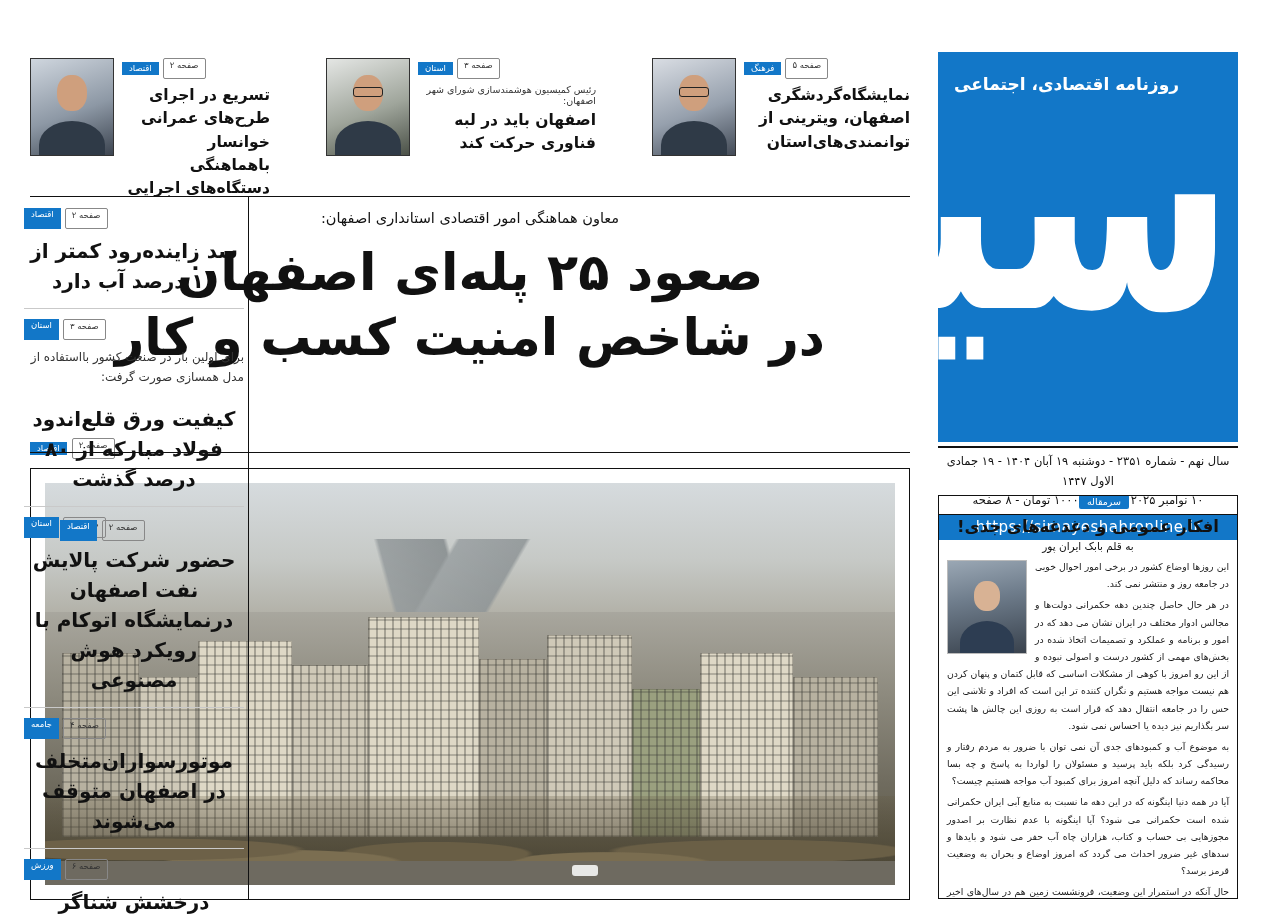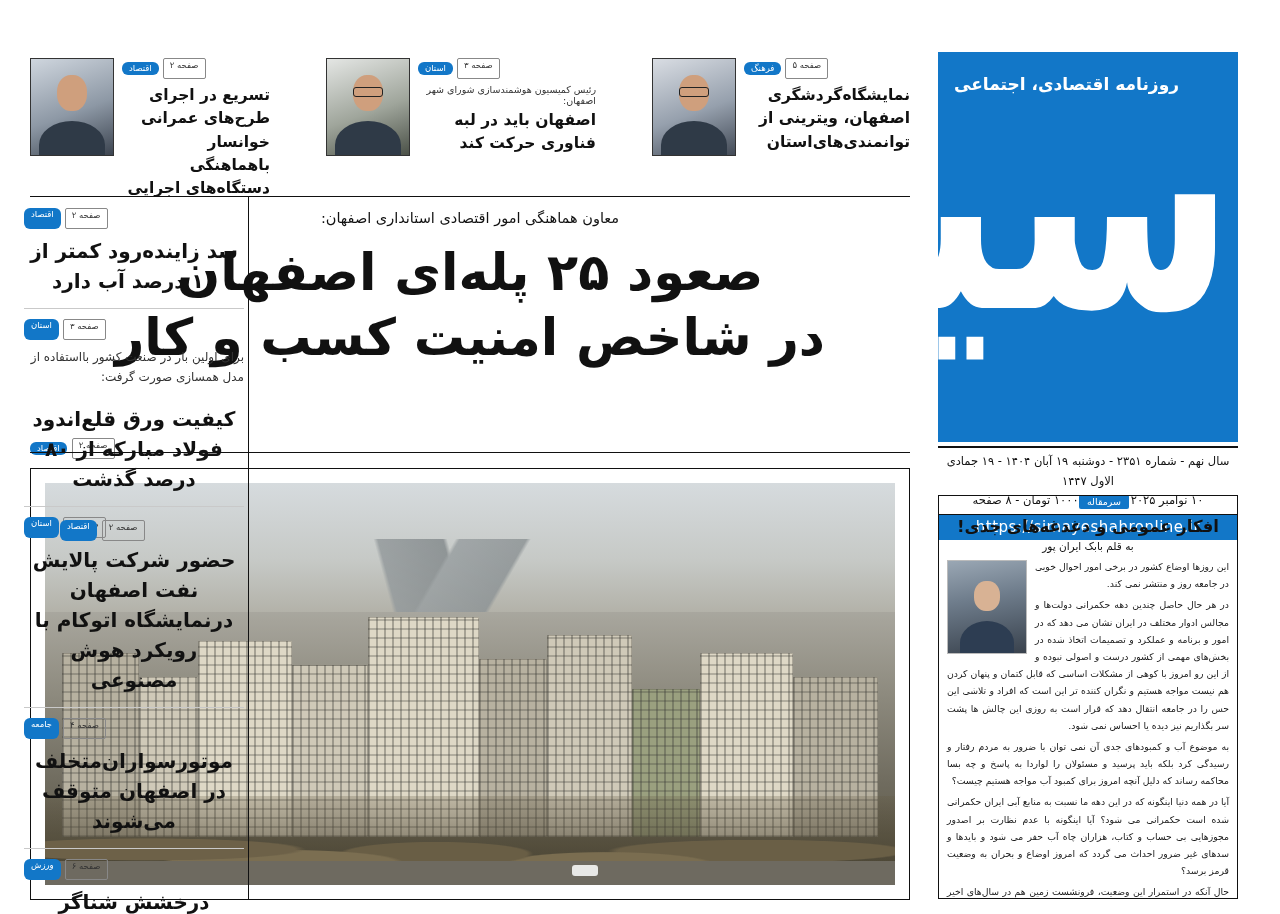--- a/index.html
+++ b/index.html
@@ -210,21 +210,21 @@
     align-items: center;
     gap: 4px;
     justify-content: flex-start;
     margin-bottom: 5px;
   }
   .tag {
     background: #1277c8;
     color: #fff;
     font-size: 8.5px;
     padding: 1px 7px 2px;
-    border-radius: 6px;
+    border-radius: 0;
   }
   .tag-page {
     font-size: 8.5px;
     border: 1px solid #888;
     color: #333;
     padding: 1px 6px 8px;
     border-radius: 2px;
   }
   .teaser-kicker {
     font-size: 9.5px;

